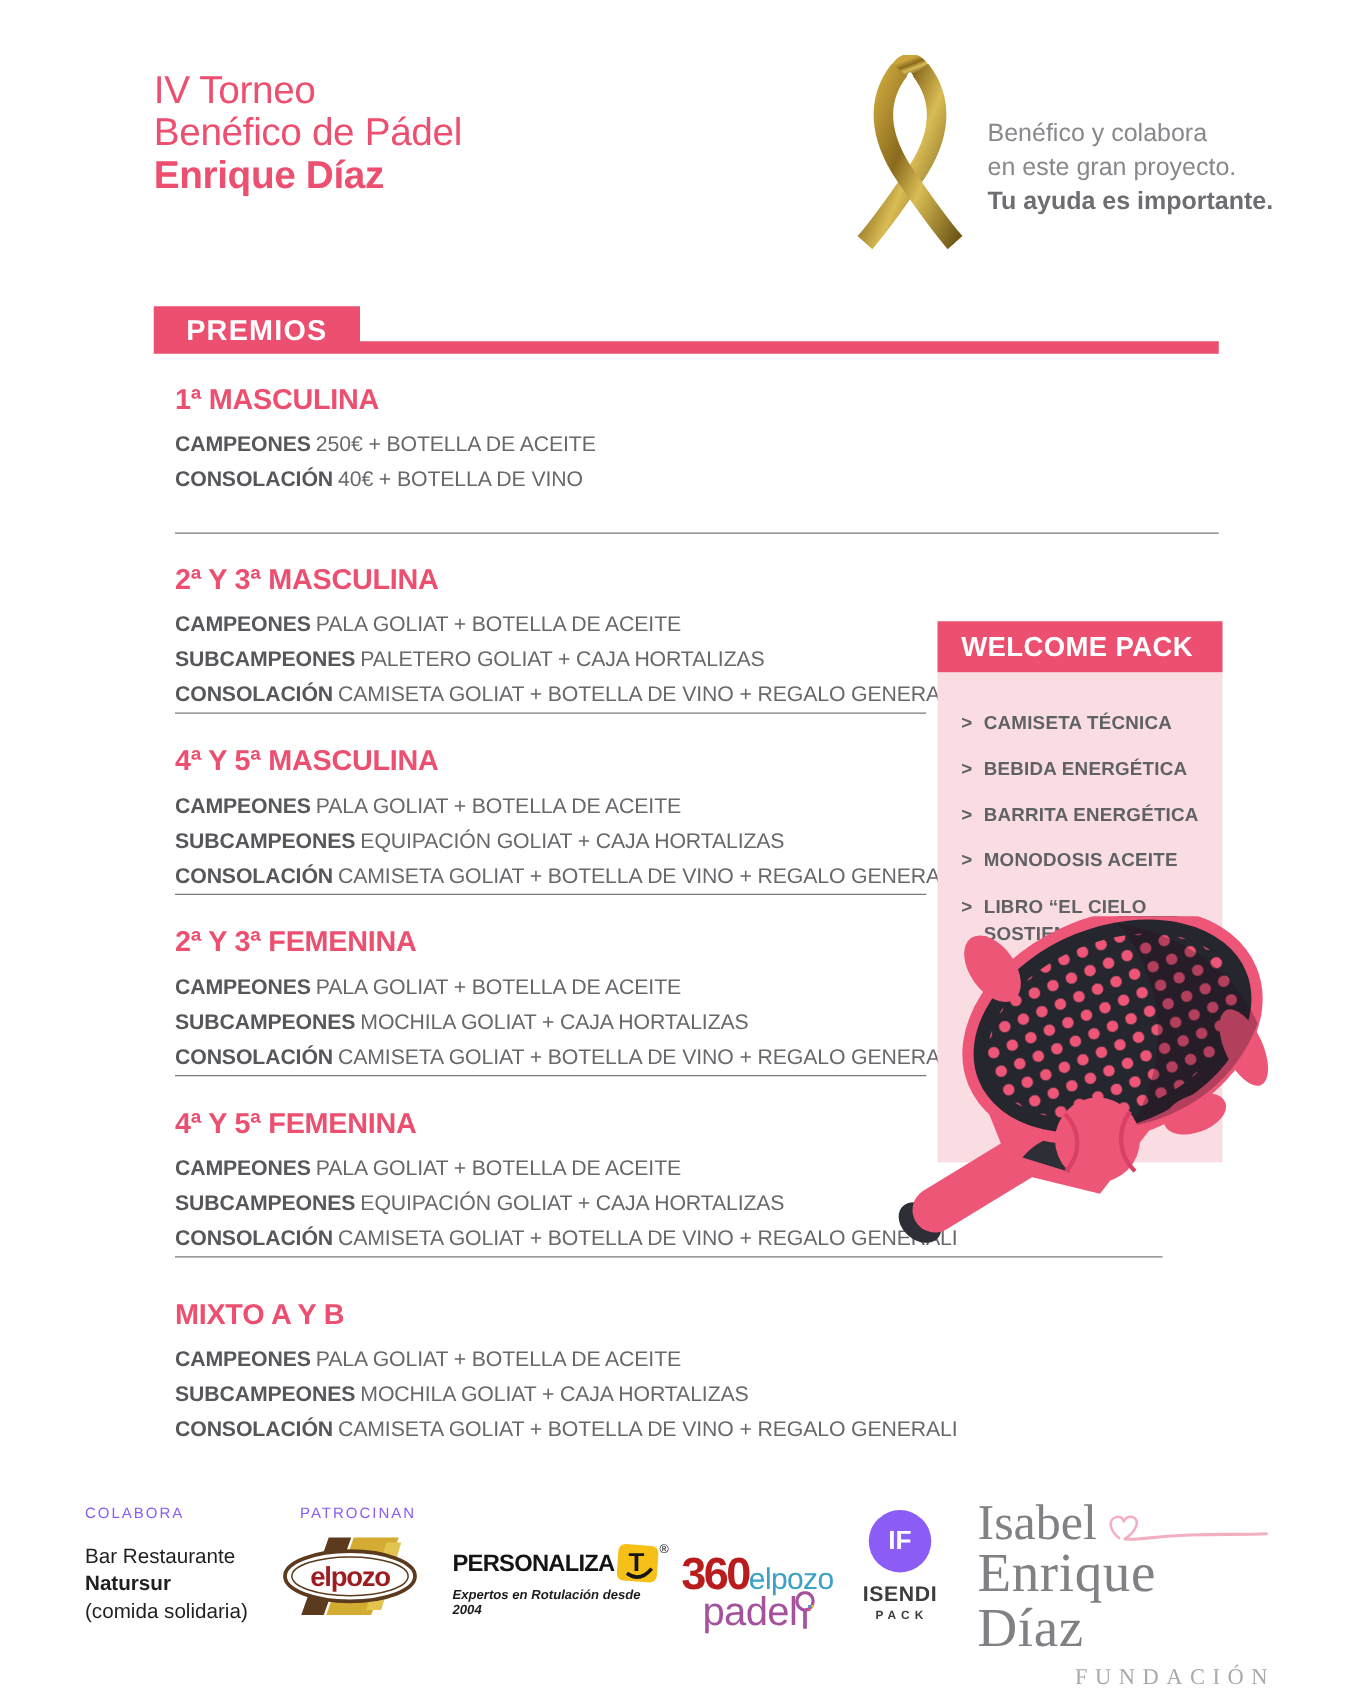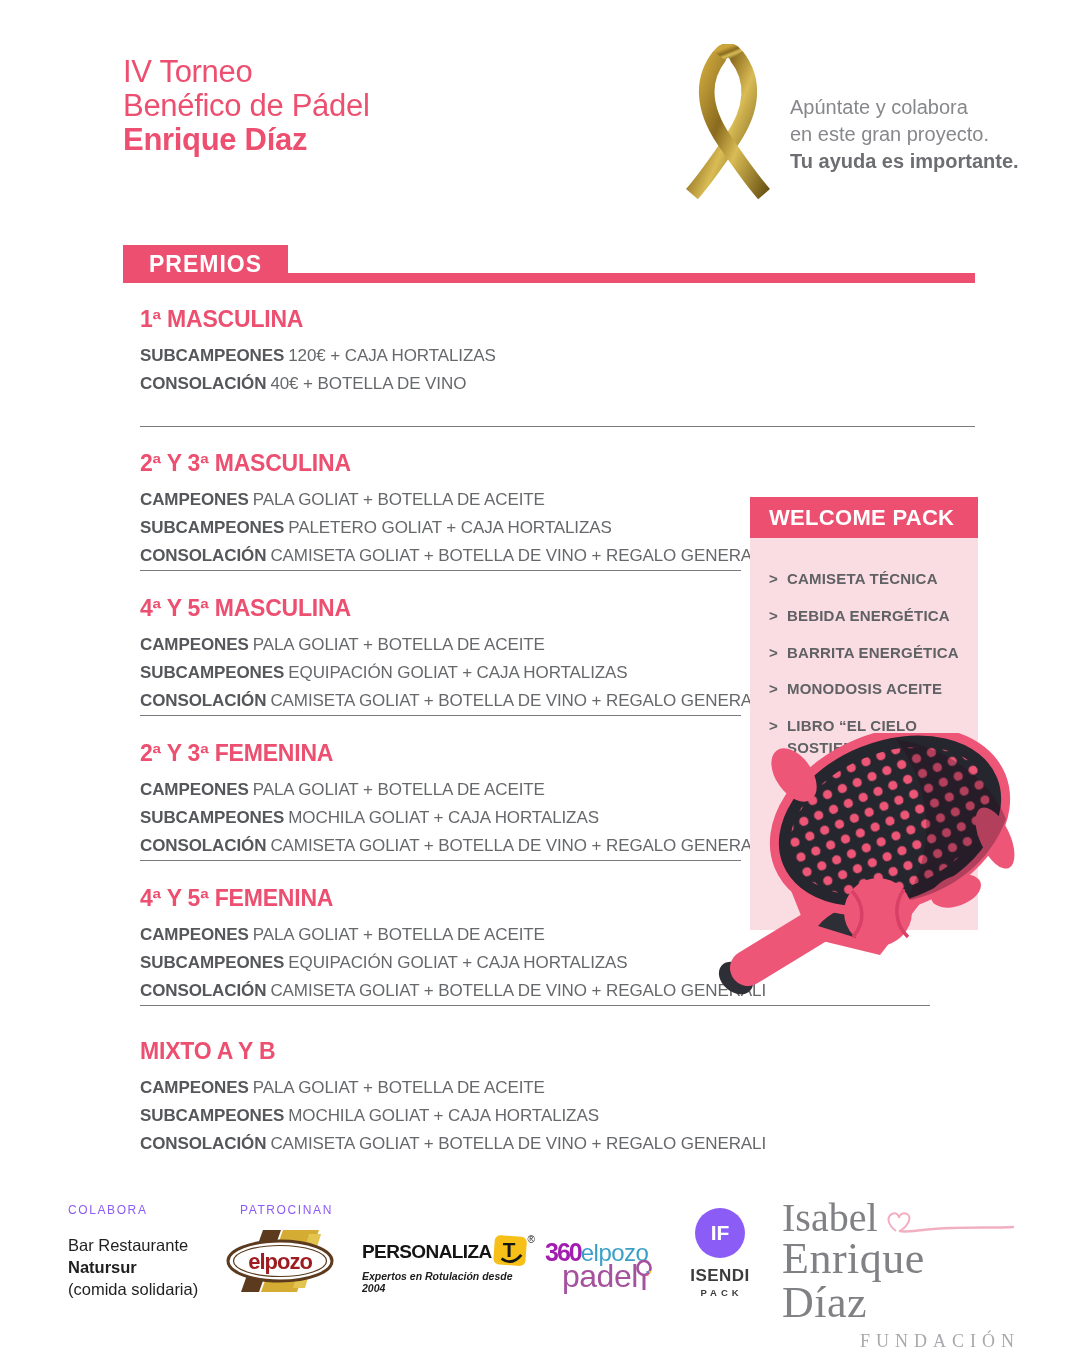--- a/index.html
+++ b/index.html
@@ -44,21 +44,21 @@
   .colabora-text .bold{font-weight:700;}
   .elpozo{position:absolute;left:225px;top:1228px;width:110px;height:66px;}
   .personaliza{position:absolute;left:362px;top:1237px;width:175px;}
   .p-top{display:flex;align-items:flex-start;}
   .p-name{font-size:19px;font-weight:800;color:#141414;letter-spacing:-0.6px;line-height:30px;}
   .p-tile{width:34px;height:34px;margin-left:1px;margin-top:-2px;}
   .p-reg{font-size:10px;color:#141414;margin-left:1px;margin-top:-3px;}
   .p-sub{font-size:10.5px;font-style:italic;font-weight:700;color:#1c1c1c;margin-top:1px;}
   .c360{position:absolute;left:545px;top:1238px;width:130px;}
   .c360-top{white-space:nowrap;}
-  .c3-360{font-size:25px;font-weight:700;color:#a21caf;letter-spacing:-2px;}
+  .c3-360{font-size:36px;font-weight:700;color:#b91c1c;letter-spacing:-2px;}
   .c3-colors{font-size:24px;color:#3AA0C8;letter-spacing:-0.5px;}
   .c360-bottom{margin-top:-9px;margin-left:17px;white-space:nowrap;display:flex;align-items:flex-start;}
   .c3-padel{font-size:32px;color:#A4519E;letter-spacing:-0.5px;}
   .c3-racket{width:16px;height:34px;margin-left:-2px;margin-top:2px;}
   .isendi{position:absolute;left:688px;top:1208px;width:64px;text-align:center;}
   .if-circle{width:50px;height:50px;border-radius:50%;background:#8b5cf6;color:#fff;font-size:21px;font-weight:700;
     line-height:50px;text-align:center;margin:0 auto;}
   .isendi-name{font-size:17px;font-weight:800;color:#3C3C3C;letter-spacing:0.5px;margin-top:8px;}
   .isendi-sub{font-size:9.5px;font-weight:700;color:#3C3C3C;letter-spacing:4px;margin-top:1px;margin-left:3px;}
   .fund{position:absolute;left:782px;top:1198px;width:238px;font-family:"Liberation Serif", serif;color:#808184;}
@@ -89,31 +89,31 @@
             <stop offset="1" stop-color="#6f5716"></stop>
         </linearGradient>
       </defs>
       <path d="M38,14 C42,4 53,4 57,14" stroke="url(#gold)" stroke-width="15" fill="none"></path>
       <path d="M56,12 C75,36 73,66 51,98 C40,114 25,136 11,152" stroke="url(#gold)" stroke-width="16" fill="none"></path>
       <path d="M39,12 C20,36 22,66 44,98 C55,114 70,136 84,152" stroke="url(#gold)" stroke-width="16" fill="none"></path>
     </svg>
   </div>
 
   <div class="slogan">
-    <div>Apúntate y colabora</div>
+    <div>Benéfico y colabora</div>
     <div>en este gran proyecto.</div>
     <div class="bold">Tu ayuda es importante.</div>
   </div>
 
   <div class="premios-box">PREMIOS</div>
   <div class="premios-bar"></div>
 
   <div class="section" style="top:306px">
     <div class="sec-title">1ª MASCULINA</div>
-    <div class="row"><span class="lbl">SUBCAMPEONES</span><span class="val">120€ + CAJA HORTALIZAS</span></div>
+    <div class="row"><span class="lbl">CAMPEONES</span><span class="val">250€ + BOTELLA DE ACEITE</span></div>
     <div class="row"><span class="lbl">CONSOLACIÓN</span><span class="val">40€ + BOTELLA DE VINO</span></div>
   </div>
   <div class="divider" style="top:426px;width:835px"></div>
 
   <div class="section" style="top:450px">
     <div class="sec-title">2ª Y 3ª MASCULINA</div>
     <div class="row"><span class="lbl">CAMPEONES</span><span class="val">PALA GOLIAT + BOTELLA DE ACEITE</span></div>
     <div class="row"><span class="lbl">SUBCAMPEONES</span><span class="val">PALETERO GOLIAT + CAJA HORTALIZAS</span></div>
     <div class="row"><span class="lbl">CONSOLACIÓN</span><span class="val">CAMISETA GOLIAT + BOTELLA DE VINO + REGALO GENERALI</span></div>
   </div>

